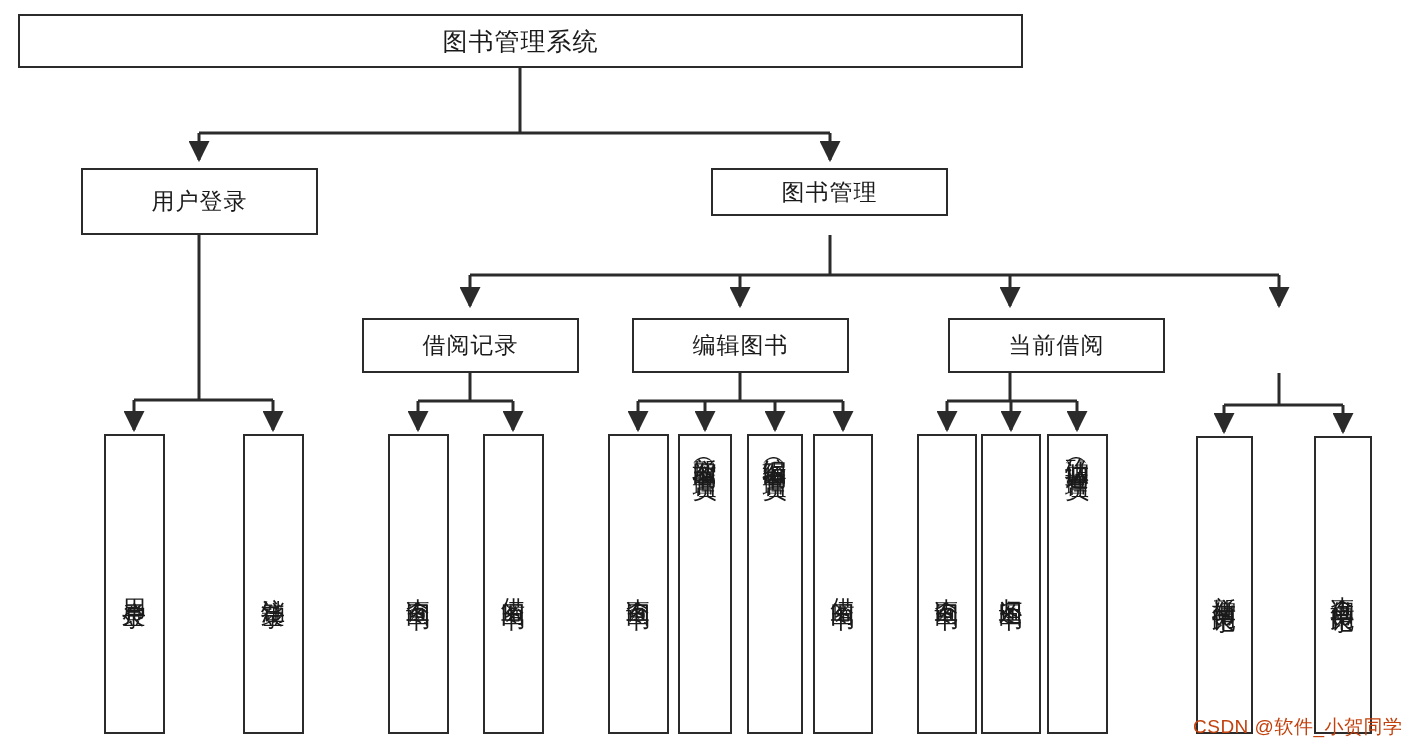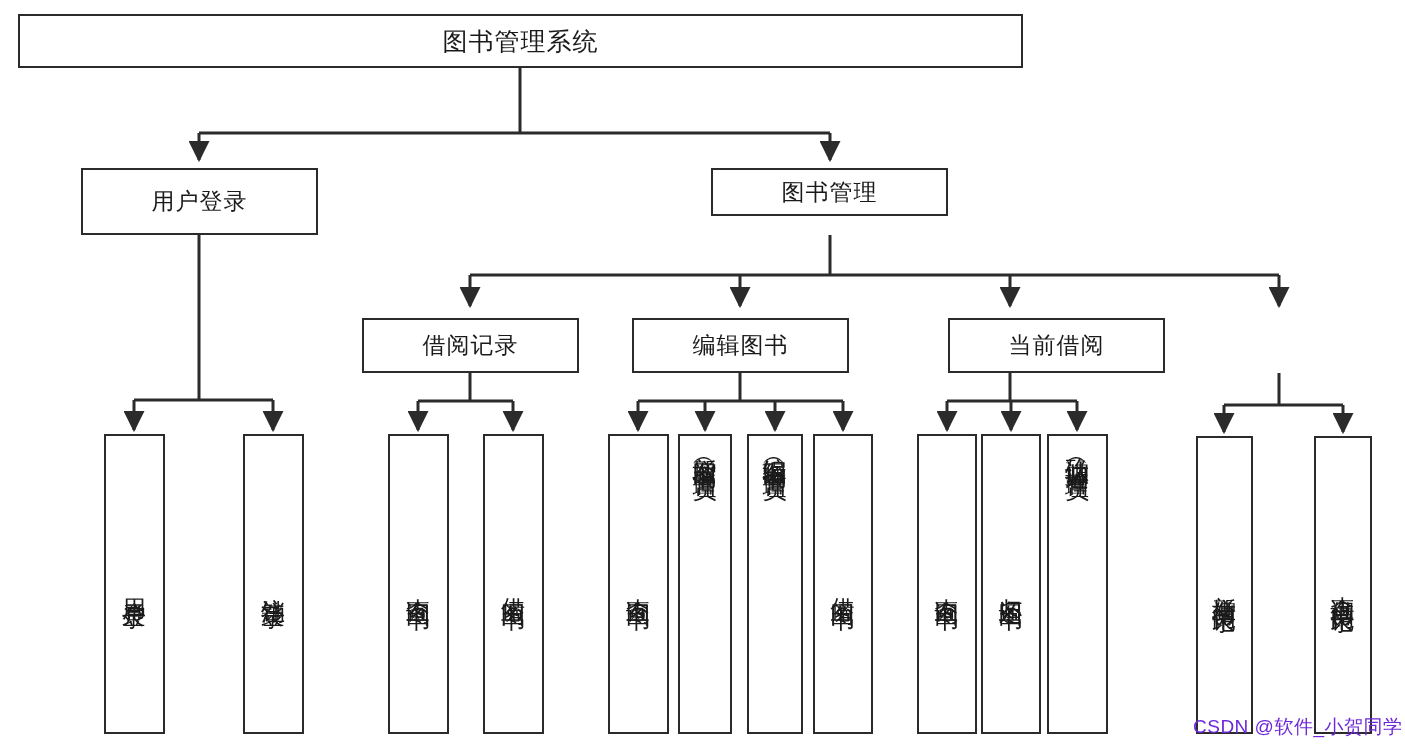--- a/index.html
+++ b/index.html
@@ -59,21 +59,21 @@
   }
   .node.vert.mid {
     align-items: center;
   }
   #root-node .label {
     font-size: 25px;
   }
   .watermark {
     position: absolute;
     font-size: 19px;
-    color: #6d28d9;
+    color: #c2410c;
     white-space: nowrap;
     letter-spacing: 0.5px;
   }
 </style>
 </head>
 <body>
 
 <div id="canvas">
 
   <svg class="edges" viewBox="0 0 1405 747" xmlns="http://www.w3.org/2000/svg">

